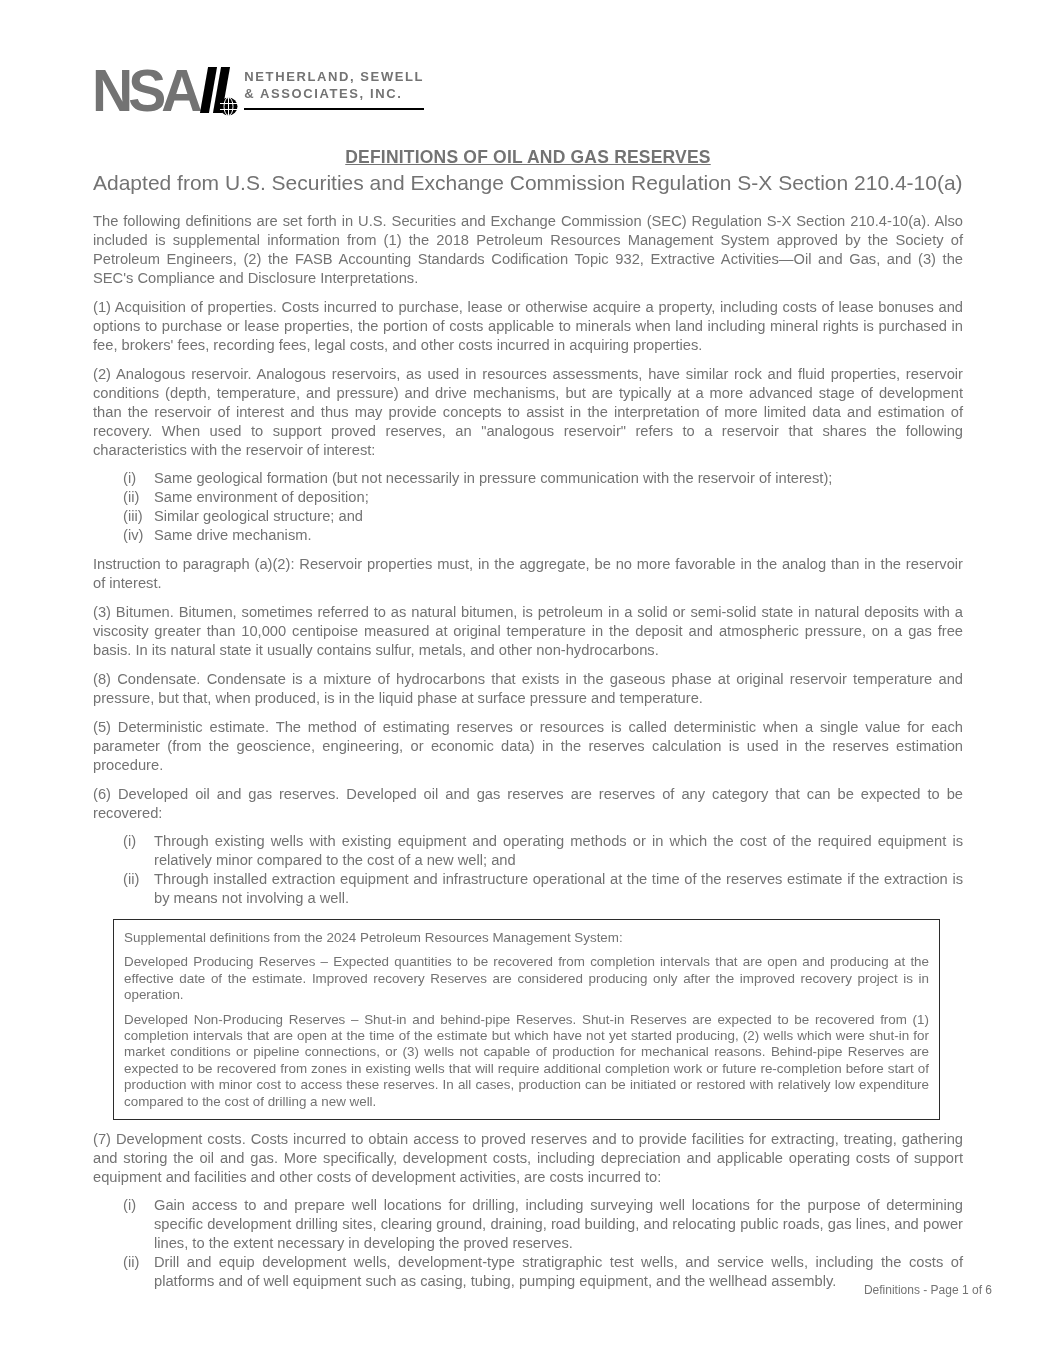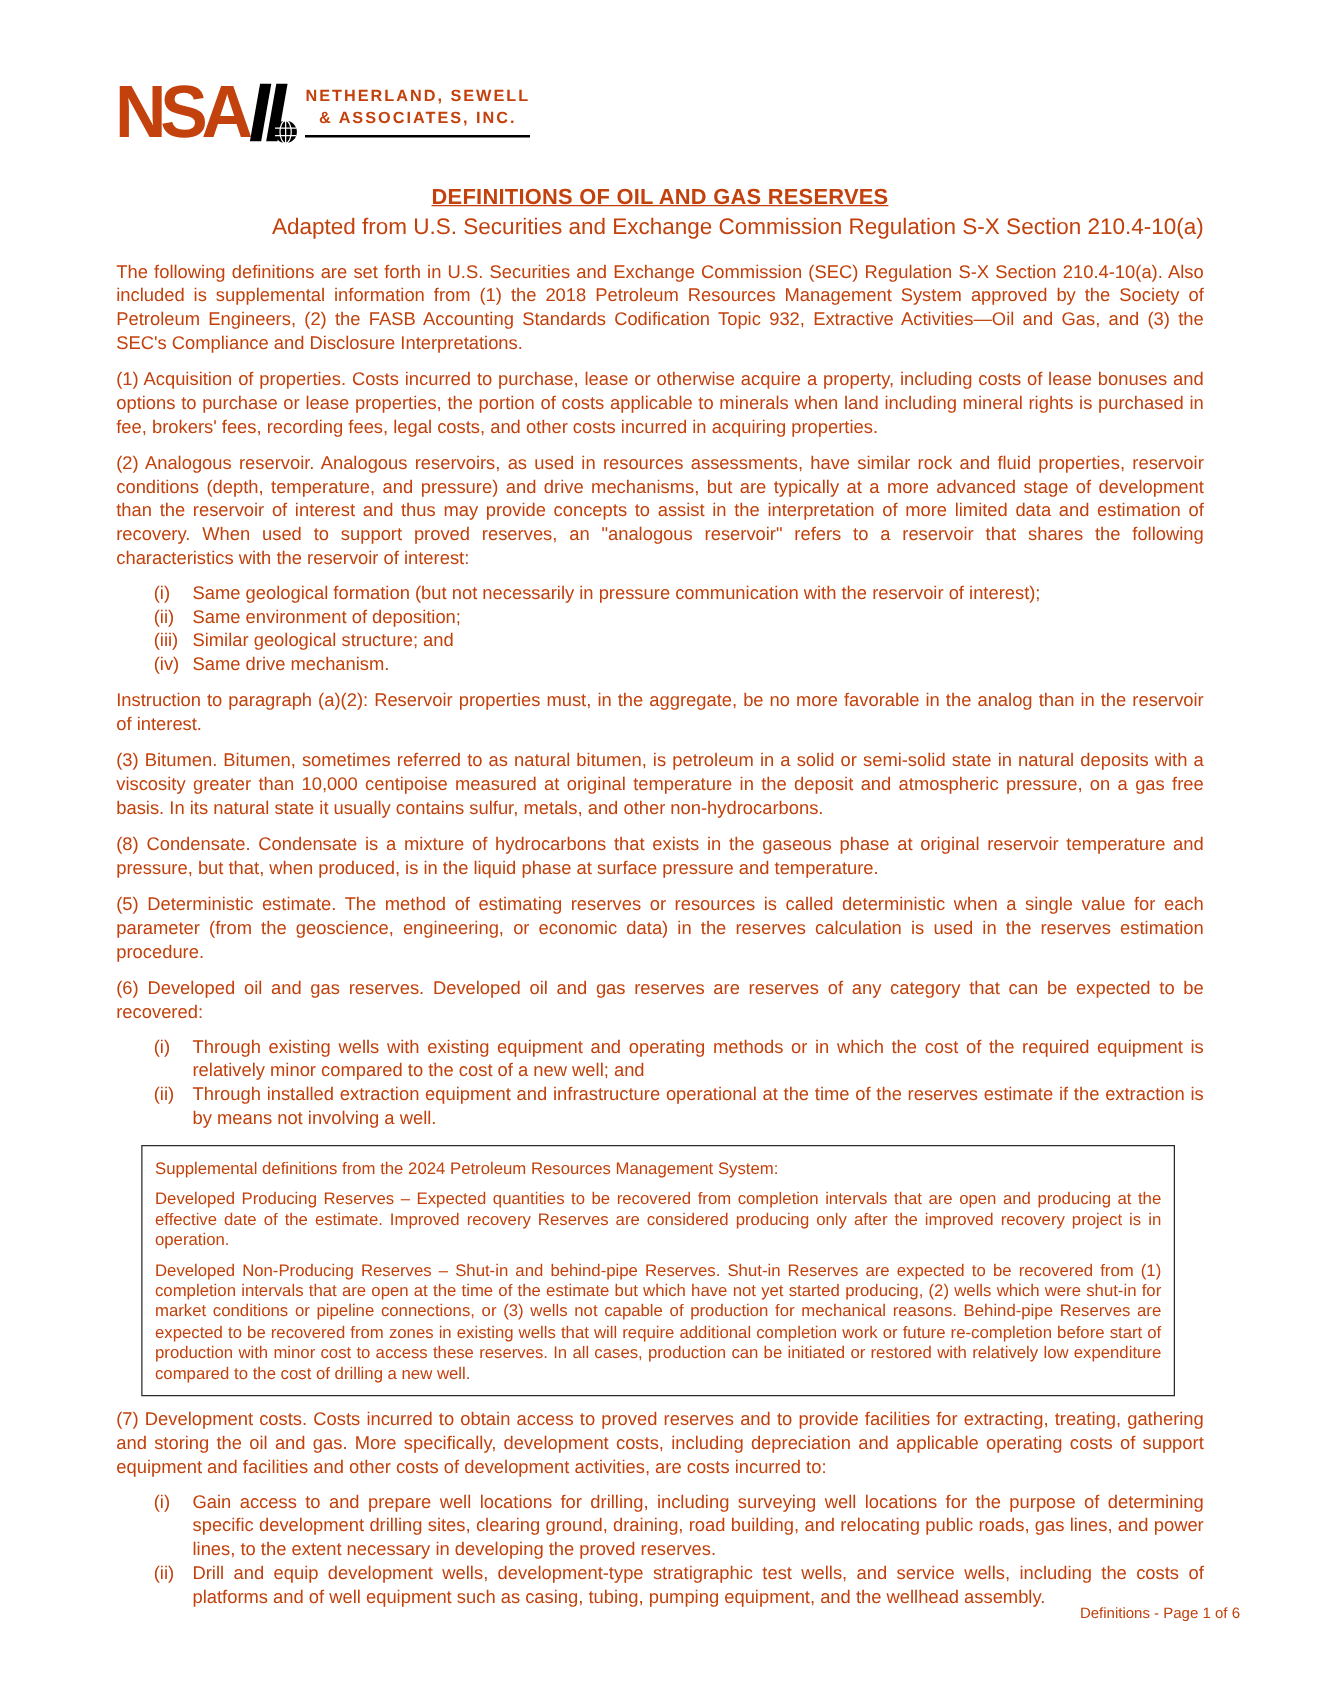--- a/index.html
+++ b/index.html
@@ -1,50 +1,50 @@
 <!DOCTYPE html>
 <html><head>
 <meta charset="utf-8">
 <style>
   html,body { margin:0; padding:0; background:#e8e8e8; }
   .page {
     position:relative;
     width:1055px; height:1365px;
     margin:0 auto;
     background:#ffffff;
-    color:#c2410c;
+    color:#737373;
     font-family:"Liberation Sans", sans-serif;
     overflow:hidden;
   }
 
   
   .logo-row { position:absolute; left:92px; top:66px; display:flex; align-items:flex-start; }
   .logo-mark { position:relative; display:flex; align-items:flex-start; height:50px; }
   .logo-mark .nsa {
     font-weight:bold; font-size:57px; line-height:48px;
     letter-spacing:-5px;
     transform:scaleY(1.04);
   }
   .logo-bars { display:flex; margin-left:7px; margin-top:1px; height:46px; }
   .logo-bar { width:9px; height:46px; background:#000; transform:skewX(-10deg); margin-right:4px; }
   .logo-globe { position:absolute; right:-8px; bottom:-4px; }
-  .logo-text { margin-left:14px; margin-top:2px;text-align:center; }
+  .logo-text { margin-left:14px; margin-top:2px; }
   .logo-name {
     font-weight:bold; font-size:13px; line-height:17px; letter-spacing:1.6px;
     white-space:nowrap;
   }
   .logo-underline { height:0; border-top:2px solid #000; margin-top:6px; width:100%; }
 
   
   .content { position:absolute; left:93px; top:147px; width:870px; }
   .doc-title {
     margin:0; text-align:center;
     font-size:17.5px; font-weight:bold; letter-spacing:0.2px;text-decoration:underline;
   }
-  .doc-subtitle { margin:3px 0 0; text-align:right; font-size:18px; }
+  .doc-subtitle { margin:3px 0 0; text-align:left; font-size:21px; }
 
   
   .para { margin:10px 0 0; font-size:14.7px; line-height:19px; text-align:justify; }
   .para.first { margin-top:17px; }
   .list { margin:9px 0 0; }
   .li { position:relative; padding-left:61px; font-size:14.7px; line-height:19px; text-align:justify; }
   .li-marker { position:absolute; left:30px; top:0; width:29px; text-align:left; }
 
   
   .supp-box {

